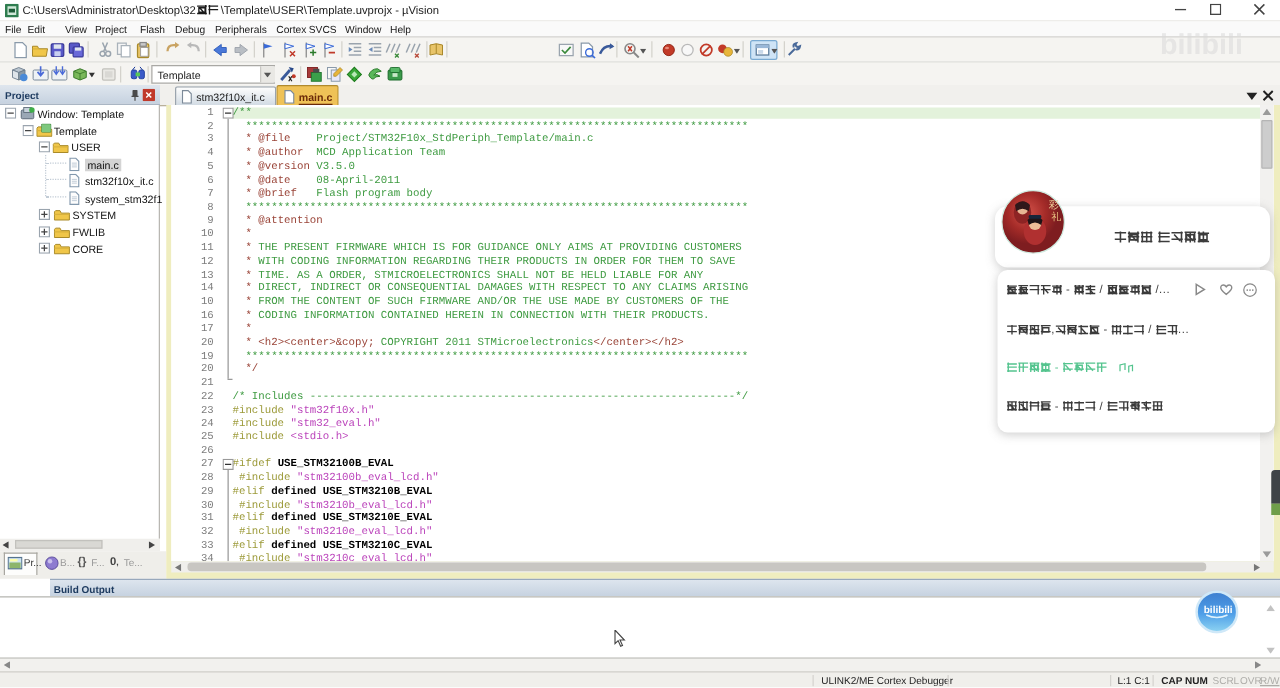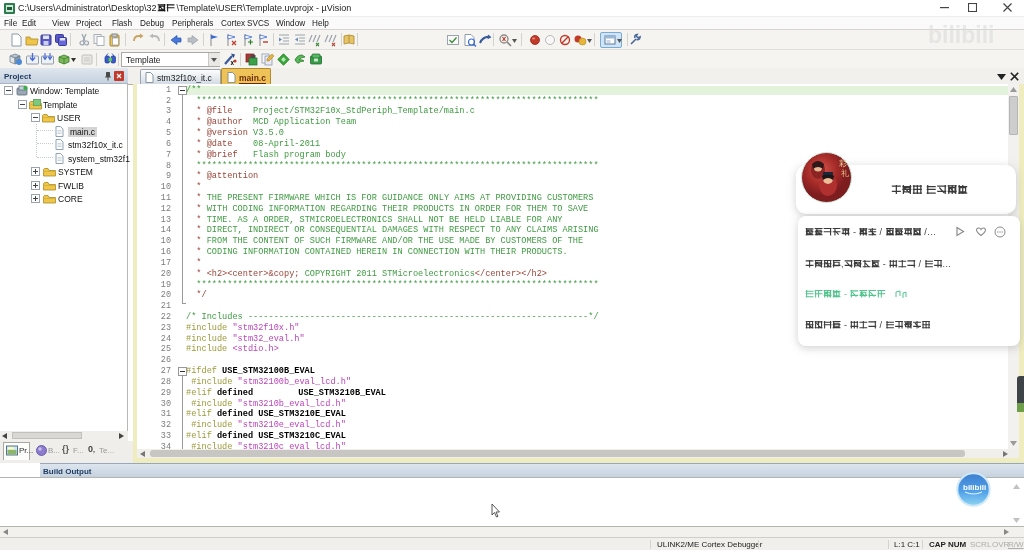--- a/index.html
+++ b/index.html
@@ -529,21 +529,21 @@
           <div class="cl" style="top:173.92000000000002px"><span class="grn" style="">  </span><span class="brn" style="">*</span></div>
           <div class="cl" style="top:184.74px"><span class="grn" style="">  </span><span class="brn" style="">* &lt;h2&gt;&lt;center&gt;&amp;copy; </span><span class="grn" style="">COPYRIGHT 2011 STMicroelectronics</span><span class="brn" style="">&lt;/center&gt;&lt;/h2&gt;</span></div>
           <div class="cl" style="top:195.56px"><span class="grn" style="">  ******************************************************************************</span></div>
           <div class="cl" style="top:206.38000000000002px"><span class="grn" style="">  </span><span class="brn" style="">*/</span></div>
           <div class="cl" style="top:228.02px"><span class="grn" style="">/* Includes ------------------------------------------------------------------*/</span></div>
           <div class="cl" style="top:238.84000000000003px"><span class="oli" style="">#include </span><span class="mag" style="">"stm32f10x.h"</span></div>
           <div class="cl" style="top:249.66000000000003px"><span class="oli" style="">#include </span><span class="mag" style="">"stm32_eval.h"</span></div>
           <div class="cl" style="top:260.48px"><span class="oli" style="">#include </span><span class="mag" style="">&lt;stdio.h&gt;</span></div>
           <div class="cl" style="top:282.12px"><span class="oli" style="">#ifdef</span><span class="" style="font-weight:bold;"> USE_STM32100B_EVAL</span></div>
           <div class="cl" style="top:292.94px"><span class="oli" style=""> #include </span><span class="mag" style="">"stm32100b_eval_lcd.h"</span></div>
-          <div class="cl" style="top:303.76000000000005px"><span class="oli" style="">#elif</span><span class="" style="font-weight:bold;"> defined</span><span class="" style="font-weight:bold;margin-left:40px;"> USE_STM3210B_EVAL</span></div>
+          <div class="cl" style="top:303.76000000000005px"><span class="oli" style="">#elif</span><span class="" style="font-weight:bold;"> defined</span><span class="" style="font-weight:bold;"> USE_STM3210B_EVAL</span></div>
           <div class="cl" style="top:314.58000000000004px"><span class="oli" style=""> #include </span><span class="mag" style="">"stm3210b_eval_lcd.h"</span></div>
           <div class="cl" style="top:325.40000000000003px"><span class="oli" style="">#elif</span><span class="" style="font-weight:bold;"> defined</span><span class="" style="font-weight:bold;"> USE_STM3210E_EVAL</span></div>
           <div class="cl" style="top:336.22px"><span class="oli" style=""> #include </span><span class="mag" style="">"stm3210e_eval_lcd.h"</span></div>
           <div class="cl" style="top:347.04px"><span class="oli" style="">#elif</span><span class="" style="font-weight:bold;"> defined</span><span class="" style="font-weight:bold;"> USE_STM3210C_EVAL</span></div>
           <div class="cl" style="top:357.86px"><span class="oli" style=""> #include </span><span class="mag" style="">"stm3210c_eval_lcd.h"</span></div>
           <svg class="abs" style="left:41px;top:1.8px" width="9" height="9">
             <rect x="0.5" y="0.5" width="8" height="8" fill="#fff" stroke="#999"></rect>
             <path d="M2 4.5 L7 4.5" stroke="#333" stroke-width="1"></path>
           </svg>
           <div class="abs" style="left:45px;top:10.8px;width:1px;height:208.4px;background:#999;"></div>

